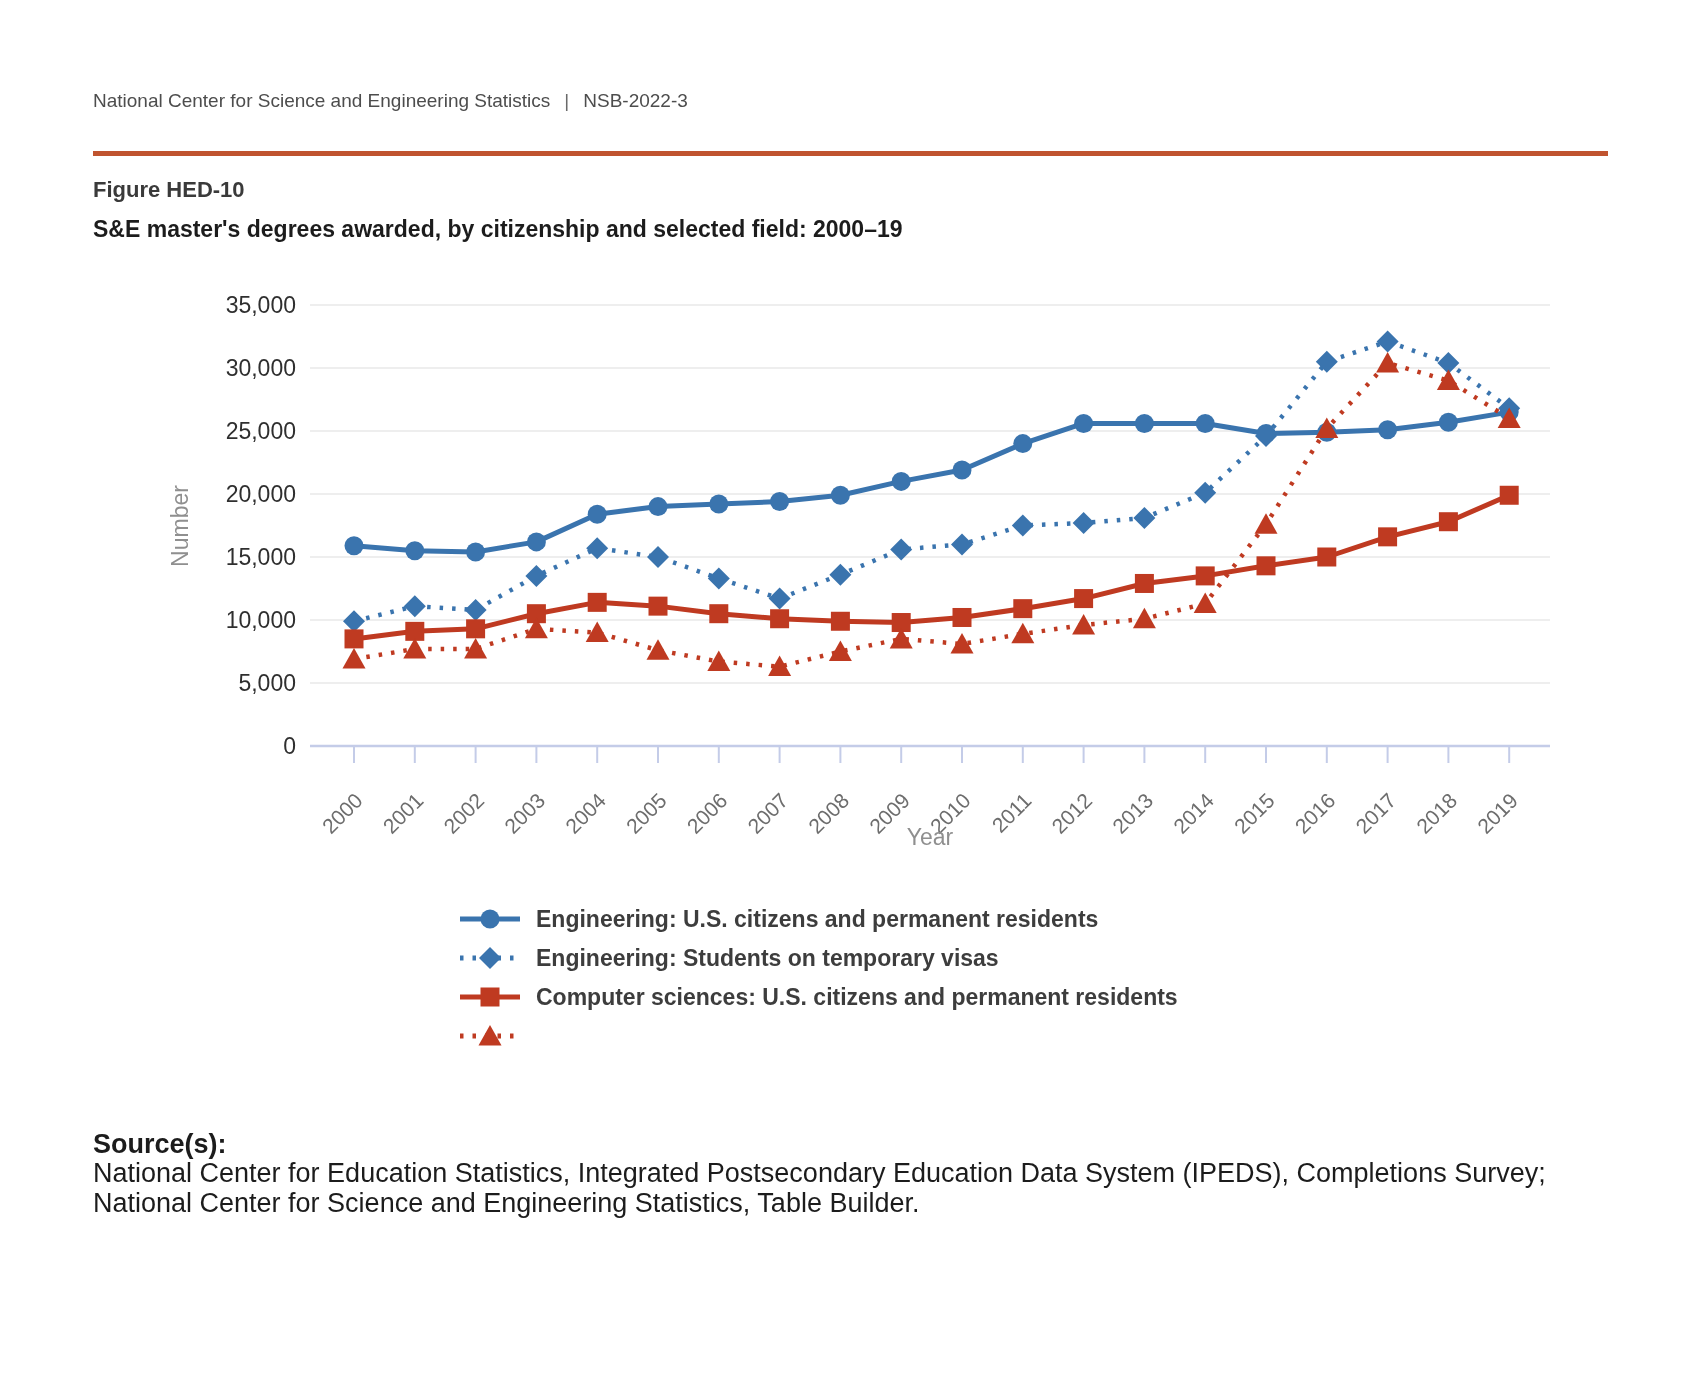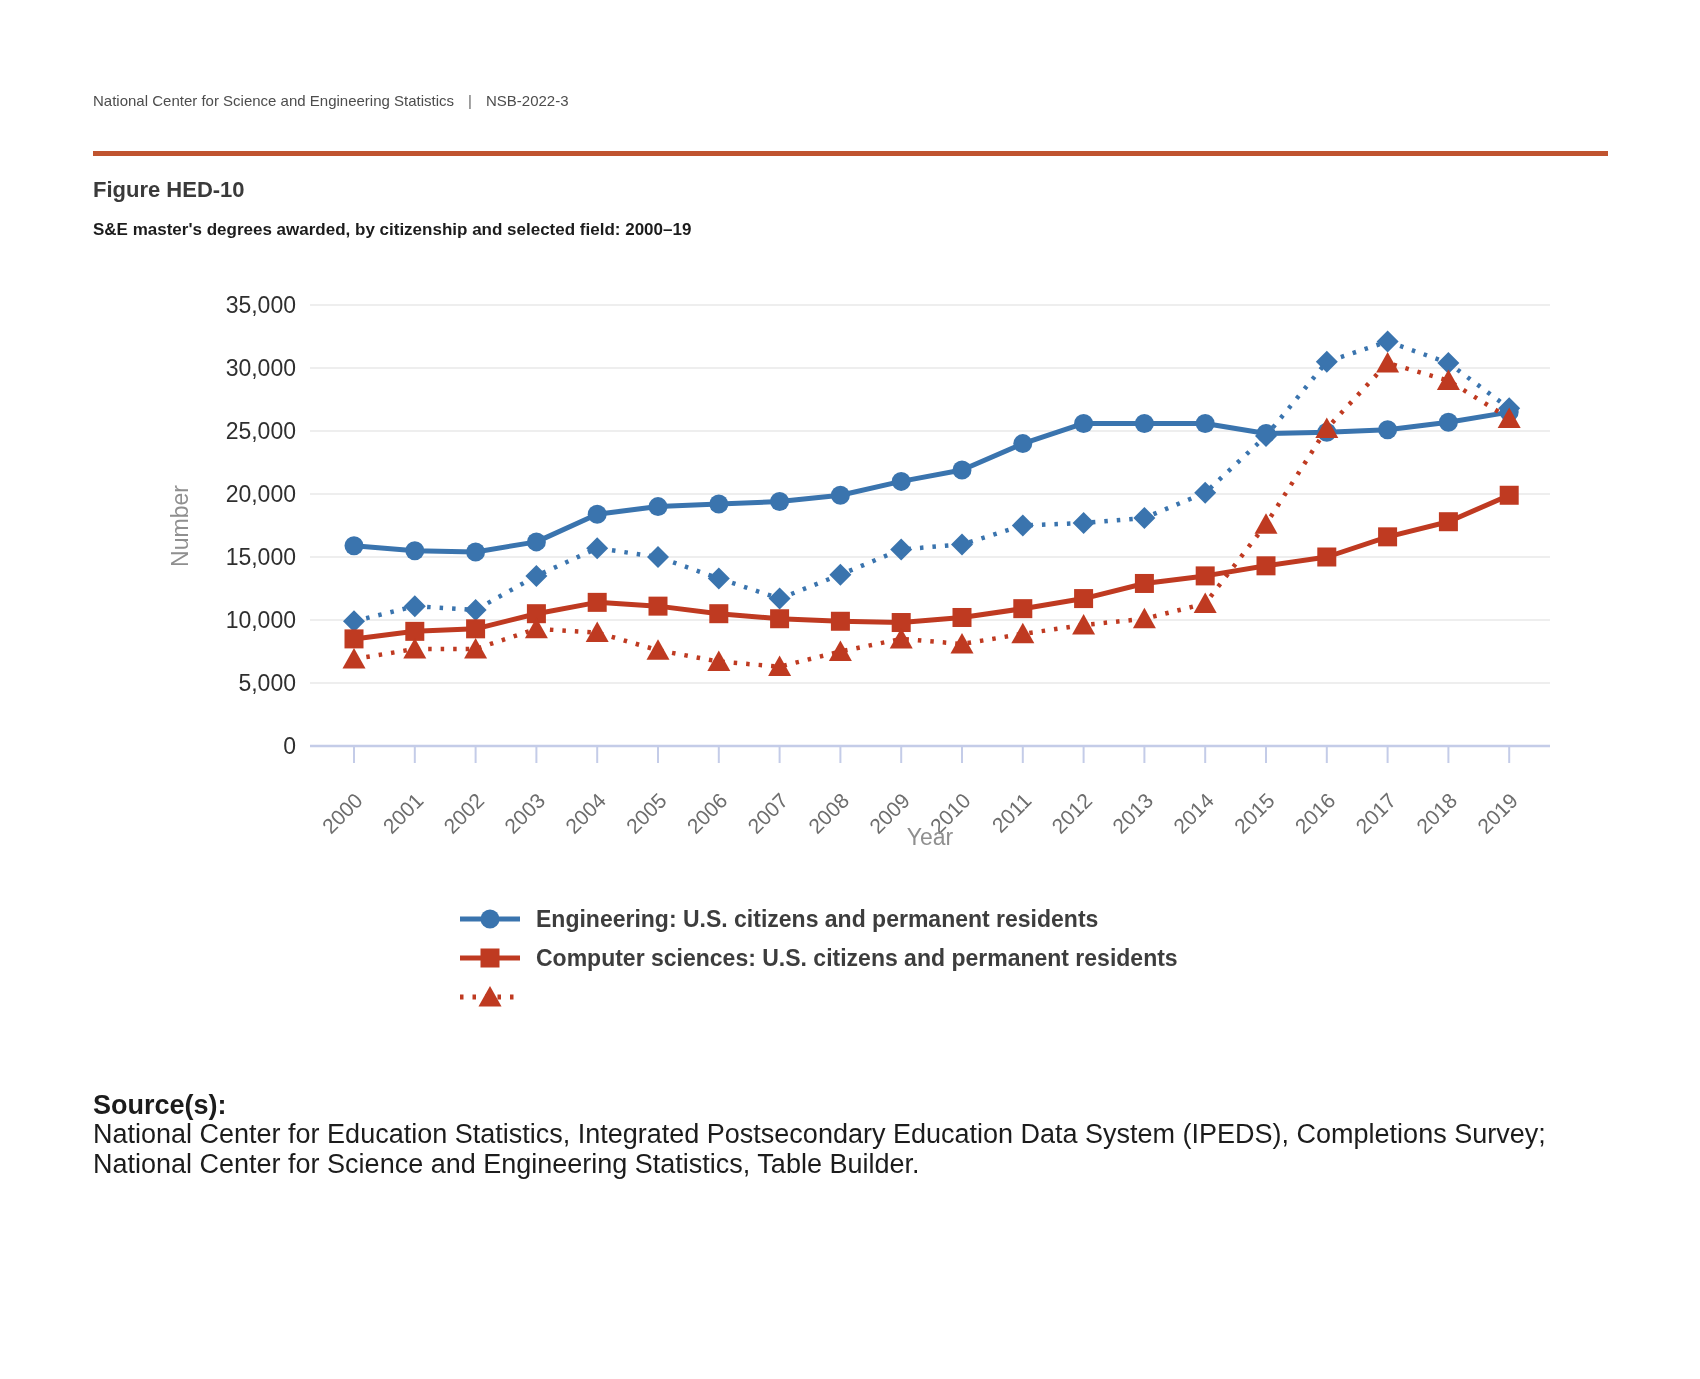--- a/index.html
+++ b/index.html
@@ -1,21 +1,21 @@
 <!DOCTYPE html>
 <html><head>
 <meta charset="utf-8">
 <style>
   html,body{margin:0;padding:0;background:#fff;}
   body{width:1700px;height:1379px;font-family:"Liberation Sans","DejaVu Sans",sans-serif;color:#222;position:relative;overflow:hidden;}
-  .hdr{margin:88px 93px 8px 93px;font-size:15px;line-height:25px;color:#4d4d4d;font-weight:500;}
+  .hdr{margin:88px 93px 8px 93px;font-size:19px;line-height:25px;color:#4d4d4d;font-weight:500;}
   .hdr .sep{margin:0 14px;color:#6a6a6a;}
   .rule{height:5px;background:#c0542f;margin:38px 92px 0 93px;}
   .figlabel{margin:21px 93px 0 93px;font-size:22px;line-height:25px;font-weight:700;color:#3a3a3a;}
-  .title{margin:14px 93px 0 93px;font-size:17px;line-height:27px;font-weight:700;color:#1c1c1c;}
+  .title{margin:14px 93px 0 93px;font-size:23px;line-height:27px;font-weight:700;color:#1c1c1c;}
   .chartwrap{margin:17px 0 0 160px;width:1460px;height:600px;}
   .legend{margin:46px 0 0 458px;}
   .lrow{display:flex;align-items:center;gap:14px;height:27px;margin-bottom:12px;}
   .lrow .ltext{font-size:23px;font-weight:600;color:#3d3d3d;line-height:27px;}
   .source{margin:80px 93px 0 93px;font-size:27px;line-height:30px;color:#1c1c1c;}
   .source .shead{font-weight:700;line-height:28px;}
   .source .spub{font-style:italic;margin-top:18px;}
   text{font-family:"Liberation Sans","DejaVu Sans",sans-serif;}
   .ylab{font-size:23px;fill:#2f2f2f;}
   .xlab{font-size:21px;fill:#6d6d6d;}
@@ -183,20 +183,27 @@
 <div class="legend">
   <div class="lrow">
     <svg class="key" width="64" height="27">
         <line x1="2" y1="13" x2="62" y2="13" stroke="#3a74ae" stroke-width="5"></line>
         <circle cx="32" cy="13" r="9.5" fill="#3a74ae"></circle>
       </svg>
     <span class="ltext">Engineering: U.S. citizens and permanent residents</span>
   </div>
   <div class="lrow">
     <svg class="key" width="64" height="27">
+        <line x1="2" y1="13" x2="62" y2="13" stroke="#3a74ae" stroke-width="5" stroke-dasharray="3.5 9" stroke-linecap="butt"></line>
+        <path d="M 32 2 L 43 13 L 32 24 L 21 13 Z" fill="#3a74ae"></path>
+      </svg>
+    <span class="ltext">Engineering: Students on temporary visas</span>
+  </div>
+  <div class="lrow">
+    <svg class="key" width="64" height="27">
         <line x1="2" y1="13" x2="62" y2="13" stroke="#bf3a21" stroke-width="5"></line>
         <rect x="22.5" y="3.5" width="19" height="19" fill="#bf3a21"></rect>
       </svg>
     <span class="ltext">Computer sciences: U.S. citizens and permanent residents</span>
   </div>
   <div class="lrow">
     <svg class="key" width="64" height="27">
         <line x1="2" y1="13" x2="62" y2="13" stroke="#bf3a21" stroke-width="5" stroke-dasharray="3.5 9" stroke-linecap="butt"></line>
         <path d="M 32 2 L 43.5 22.5 L 20.5 22.5 Z" fill="#bf3a21"></path>
       </svg>

